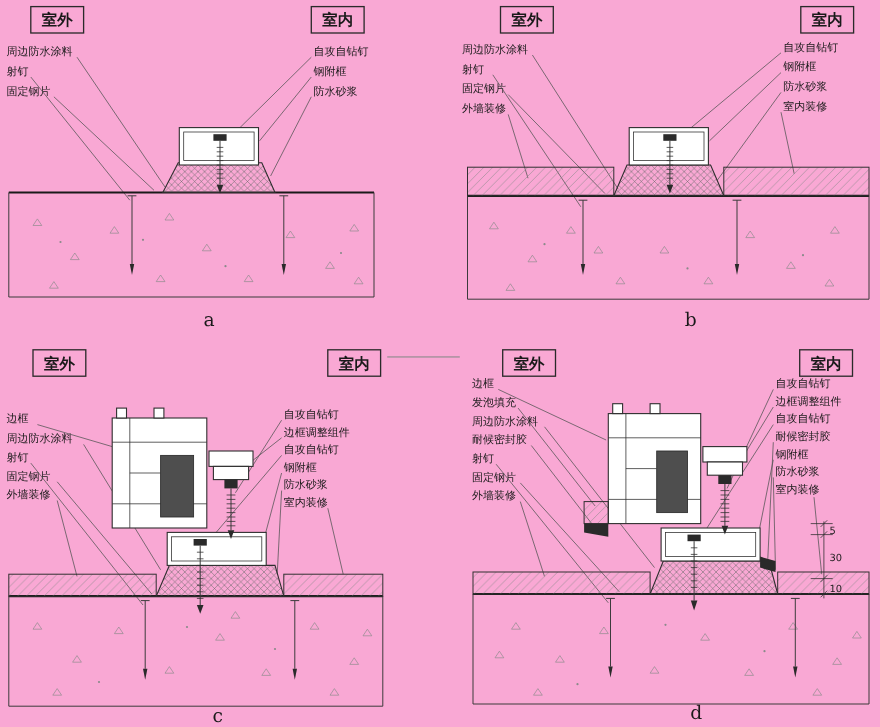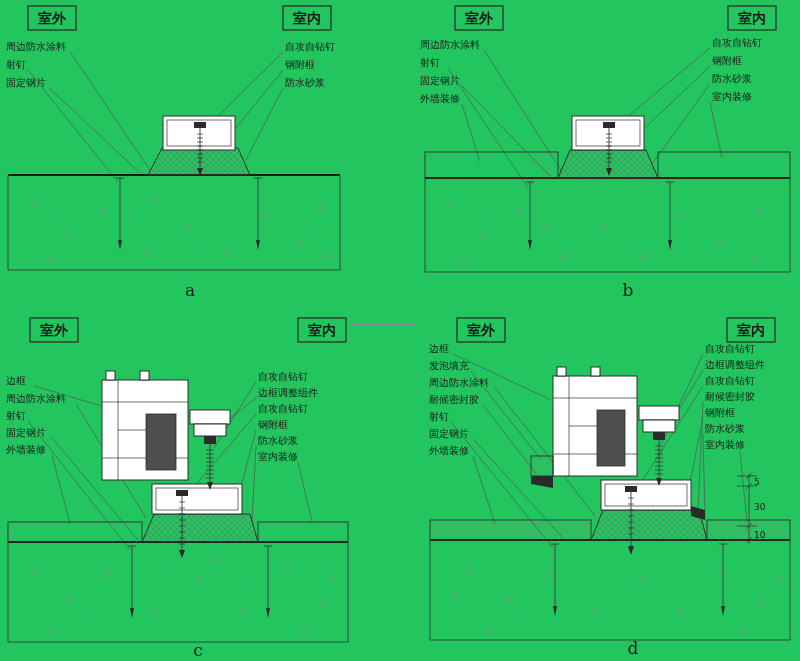--- a/index.html
+++ b/index.html
@@ -1,16 +1,16 @@
 <!DOCTYPE html>
 <html><head>
 <meta charset="utf-8">
 <style>
   html,body{margin:0;padding:0;background:#ffffff;}
-  .canvas{position:relative;width:800px;height:661px;background:#22c55e;font-family:"DejaVu Sans",sans-serif;overflow:hidden;}
+  .canvas{position:relative;width:800px;height:661px;background:#f9a8d4;font-family:"DejaVu Sans",sans-serif;overflow:hidden;}
   .panel{position:absolute;}
   .connector{position:absolute;left:352px;top:324px;width:66px;border-top:1px solid #8a8a8a;}
   svg{display:block;}
   text{fill:#1a1a1a;}
   .room{font-size:14px;font-weight:bold;text-anchor:middle;font-family:"DejaVu Serif",serif;}
   .lbl{font-size:10px;}
   .cap{font-size:17px;font-family:"DejaVu Serif",serif;text-anchor:middle;}
   .dim{font-size:9px;}
   .box{fill:none;stroke:#2a2a2a;stroke-width:1.2;}
   .ln{stroke:#3a3a3a;stroke-width:0.9;fill:none;}

